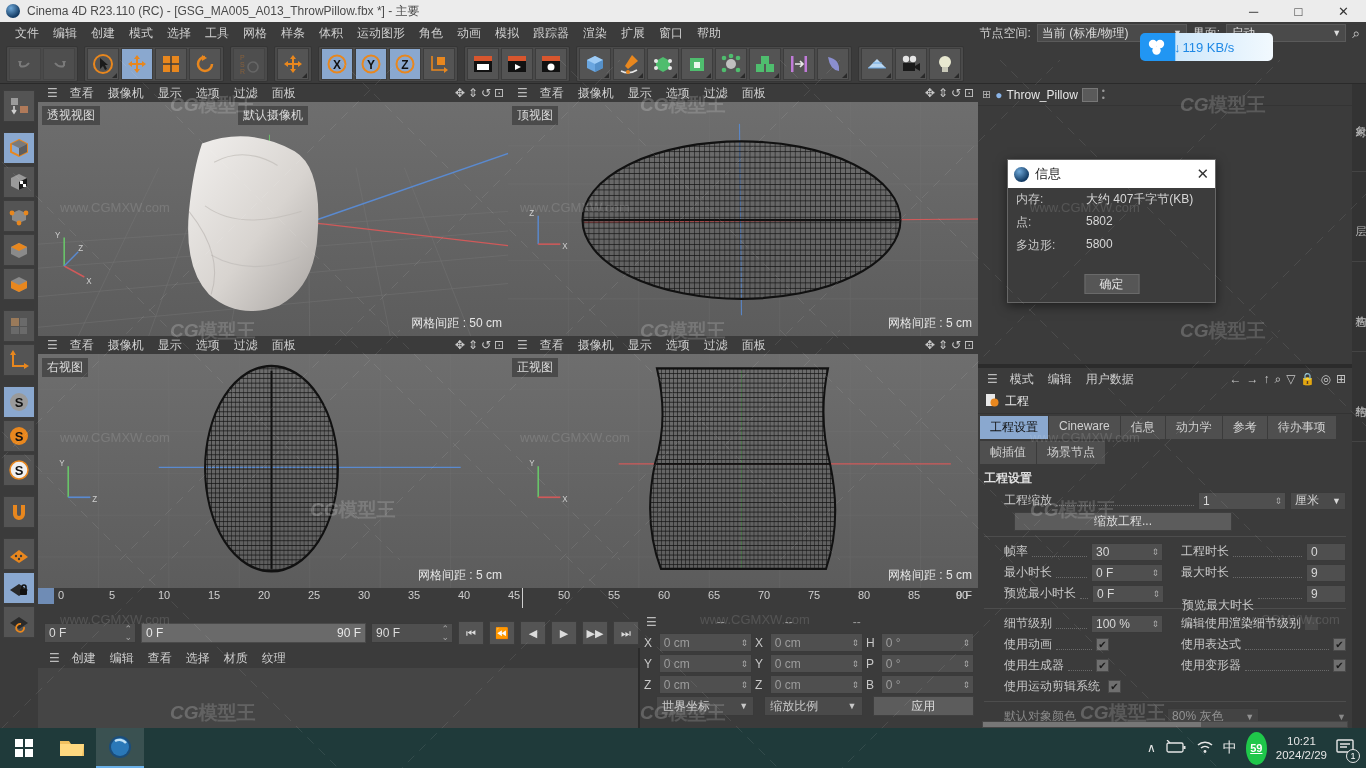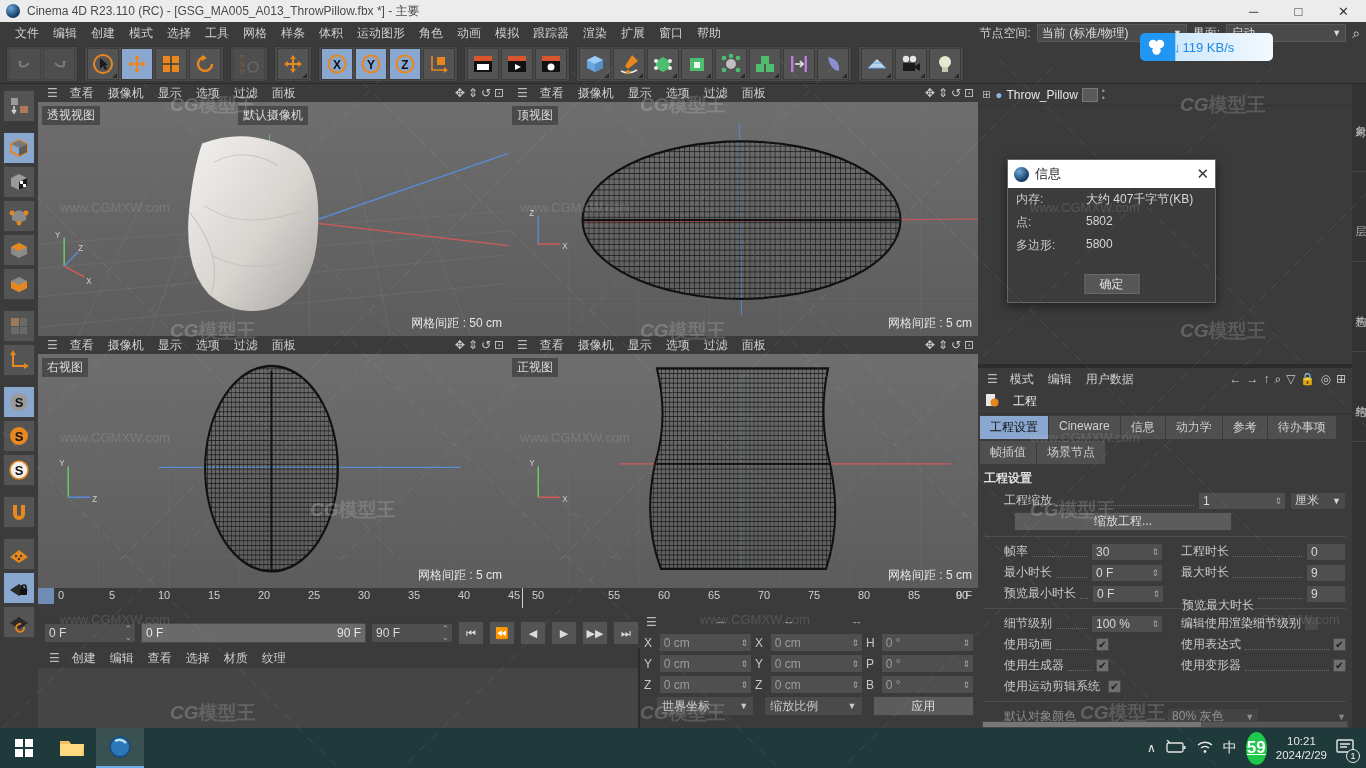--- a/index.html
+++ b/index.html
@@ -116,21 +116,21 @@
 
   
   #rightcol { position:absolute; right:14px; top:62px; width:374px; bottom:36px; z-index:14; }
   #om { position:absolute; left:0; right:0; top:0; height:302px; background:#3b3b3b; }
   .pm-hdr { height:22px; display:flex; align-items:center; padding-left:4px; gap:0; }
   .pm-hdr .mi { padding:0 7px; font-size:12px; color:#cfcfcf; line-height:22px; }
   .pm-icons { margin-left:auto; display:flex; gap:5px; padding-right:6px; align-items:center; }
   .om-row { height:22px; display:flex; align-items:center; gap:4px; padding-left:4px;
             border-bottom:1px solid #343434; }
   #attr { position:absolute; left:0; right:0; top:306px; bottom:0; background:#3b3b3b; }
-  .at-obj { height:24px; display:flex; align-items:center; gap:14px; padding-left:6px;
+  .at-obj { height:24px; display:flex; align-items:center; gap:6px; padding-left:6px;
             border-bottom:1px solid #333; }
   .tabrow { display:flex; flex-wrap:wrap; padding:2px 2px 0 2px; gap:1px; }
   .tab { background:#4f4f4f; color:#d0d0d0; font-size:12px; padding:3px 10px; }
   .tab.on { background:#8aa8cf; color:#111; }
   .sect-title { font-size:12px; color:#e0e0e0; font-weight:bold; padding:6px 6px 3px 6px; }
   .prow { display:flex; align-items:center; height:21px; padding:0 6px; gap:4px; }
   .plabel { font-size:12px; color:#c8c8c8; white-space:nowrap; }
   .pdots { flex:1; border-bottom:1px dotted #6a6a6a; height:11px; min-width:8px; }
   .pfield { background:#4f4f4f; border:1px solid #3a3a3a; height:18px; width:72px;
             display:flex; align-items:center; padding:0 4px; font-size:12px; color:#d8d8d8;
@@ -176,21 +176,21 @@
 
   
   #taskbar { position:absolute; left:0; right:0; bottom:0; height:40px;
              background:#1f3a3a; display:flex; align-items:center; z-index:40; }
   #taskbar .start { width:48px; height:40px; display:flex; align-items:center; justify-content:center;}
   #taskbar .tapp { width:48px; height:40px; display:flex; align-items:center; justify-content:center;}
   #taskbar .tray { margin-left:auto; display:flex; align-items:center; gap:9px; padding-right:8px;
                    color:#e6e6e6; font-size:12px; }
   .clk { text-align:center; line-height:14px; font-size:11.5px; }
   .badge59 { width:21px; height:33px; border-radius:50%; background:#1fc74a; color:#fff;
-     display:flex; align-items:center; justify-content:center; font-size:17px; font-weight:bold;text-decoration:underline; }
+     display:flex; align-items:center; justify-content:center; font-size:11px; font-weight:bold;text-decoration:underline; }
   #leftstrip { position:absolute; left:0; bottom:36px; width:38px; height:16px; background:#3b3b3b; z-index:12;}
 </style>
 </head>
 <body>
 
 <div id="titlebar">
   <div class="tb-logo"></div>
   <div class="tb-text">Cinema 4D R23.110 (RC) - [GSG_MA005_A013_ThrowPillow.fbx *] - 主要</div>
   <div class="tb-btns">
     <div>─</div>
@@ -781,21 +781,21 @@
     <span class="tl-num" style="left:20px;">0</span>
     <span class="tl-num" style="left:71px;">5</span>
     <span class="tl-num" style="left:120px;">10</span>
     <span class="tl-num" style="left:170px;">15</span>
     <span class="tl-num" style="left:220px;">20</span>
     <span class="tl-num" style="left:270px;">25</span>
     <span class="tl-num" style="left:320px;">30</span>
     <span class="tl-num" style="left:370px;">35</span>
     <span class="tl-num" style="left:420px;">40</span>
     <span class="tl-num" style="left:470px;">45</span>
-    <span class="tl-num" style="left:494px;">50</span>
+    <span class="tl-num" style="left:520px;">50</span>
     <span class="tl-num" style="left:570px;">55</span>
     <span class="tl-num" style="left:620px;">60</span>
     <span class="tl-num" style="left:670px;">65</span>
     <span class="tl-num" style="left:720px;">70</span>
     <span class="tl-num" style="left:770px;">75</span>
     <span class="tl-num" style="left:820px;">80</span>
     <span class="tl-num" style="left:870px;">85</span>
     <span class="tl-num" style="left:918px;">90</span>
     <span class="tl-num" style="right:6px;">0 F</span>
   </div>

